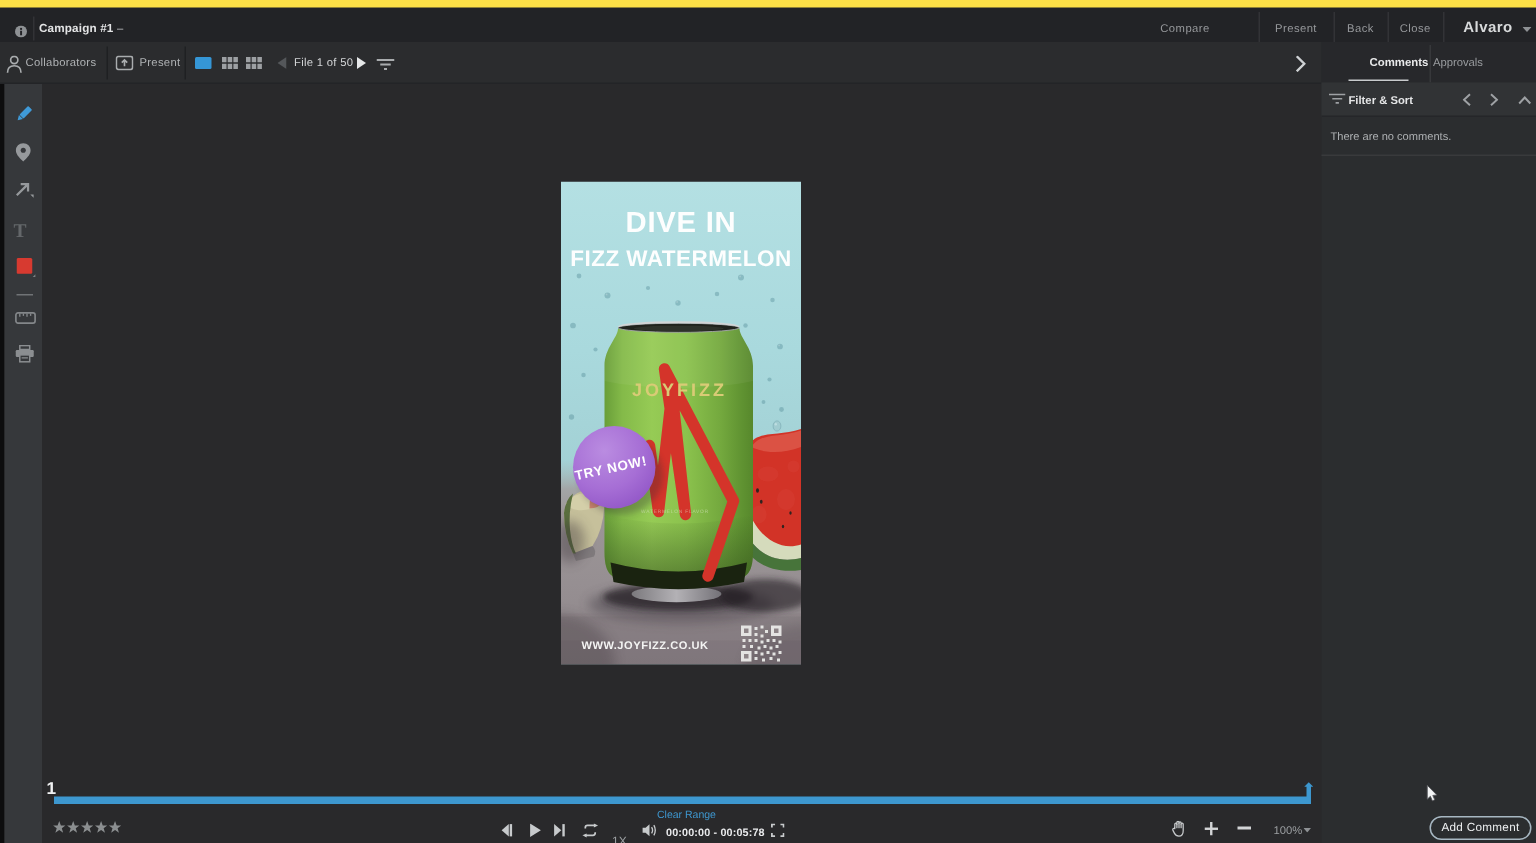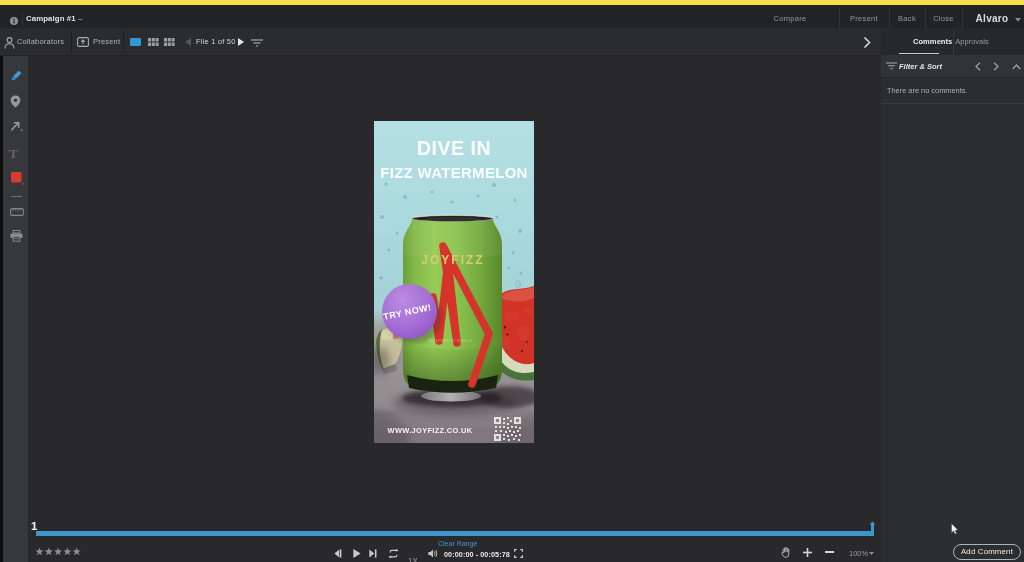--- a/index.html
+++ b/index.html
@@ -30,21 +30,21 @@
   #rail { position:absolute; left:3px; top:56px; width:25px; height:506px; background:#36383b; }
 
   
   #canvas { position:absolute; left:28px; top:56px; width:853px; height:506px; background:#29292b; }
 
   
   #panel { position:absolute; left:881px; top:28px; width:143px; height:534px; background:#2b2d2f; }
   #tabs { position:absolute; left:0; top:0; width:143px; height:27px; background:#27282b; }
   #tabs .tab { position:absolute; top:0; height:27px; line-height:27px; font-size:8px; }
   #filterrow { position:absolute; left:0; top:27px; width:143px; height:23px; background:#313335;
-    border-bottom:1px solid #252629;font-style:italic; }
+    border-bottom:1px solid #252629; }
   #nocomm { position:absolute; left:6px; top:58px; color:#aeb1b3; font-size:7.4px; }
   #commsep { position:absolute; left:0; top:75px; width:143px; height:1px; background:#393a3c; }
 
   
   #tl-bar { position:absolute; left:36px; top:531px; width:837px; height:5px; background:#3d97cf; }
   #tl-one { position:absolute; left:31px; top:520px; color:#f0f1f2; font-size:11.5px; font-weight:bold; }
 </style>
 </head>
 <body>
 <div id="stage">

